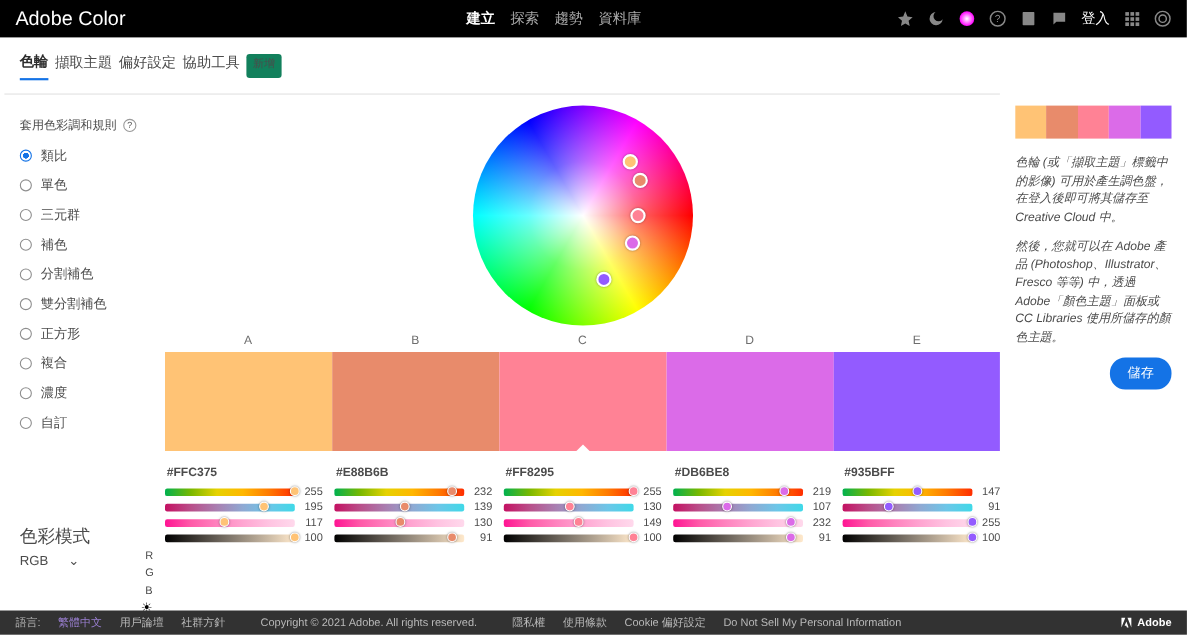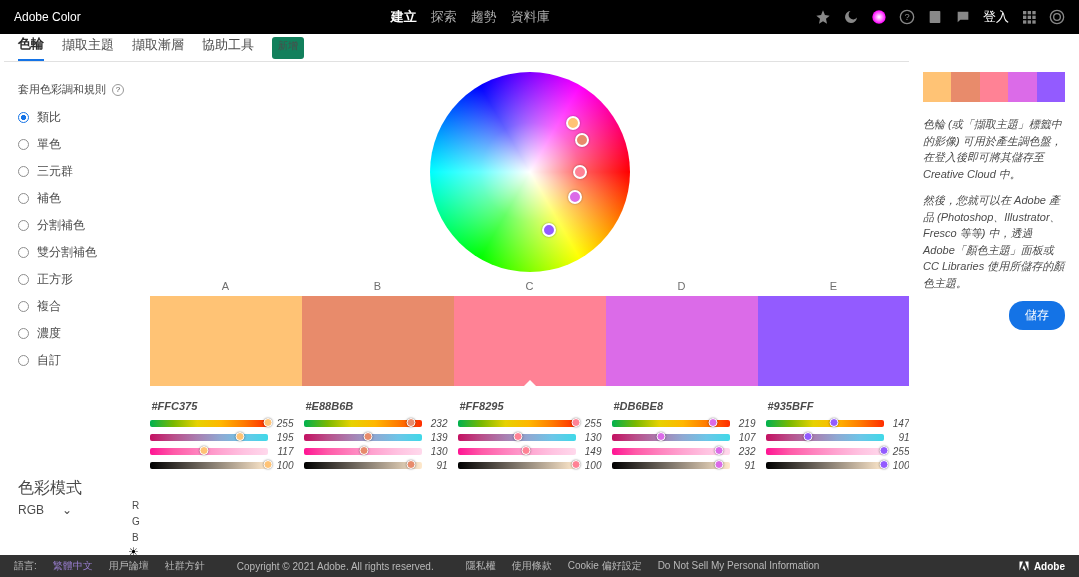--- a/index.html
+++ b/index.html
@@ -1,24 +1,24 @@
 <!DOCTYPE html>
 <html><head>
 <meta charset="utf-8">
 <style>
 * { margin:0; padding:0; box-sizing:border-box; font-family:-apple-system,"Segoe UI",sans-serif; }
 body { width:1079px; height:577px; background:#fff; overflow:hidden; }
 .topbar { height:34px; background:#000; display:flex; align-items:center; padding:0 14px; color:#fff; font-size:13px; }
-.logo { font-weight:500; font-size:12px; }
+.logo { font-weight:500; font-size:18px; }
 .topnav { display:flex; margin-left:310px; gap:14px; }
 .topnav span { color:#aaa; cursor:pointer; }
 .topnav span.active { color:#fff; font-weight:600; }
 .topright { margin-left:auto; display:flex; align-items:center; gap:12px; }
 .topright .ico { width:16px; height:16px; display:flex; align-items:center; justify-content:center; }
-.subnav { height:28px; display:flex; align-items:center; padding:0 14px; font-size:13px; gap:18px; border-bottom:1px solid #e1e1e1; margin-right:170px; margin-left:4px; }
+.subnav { height:52px; display:flex; align-items:center; padding:0 14px; font-size:13px; gap:6px; border-bottom:1px solid #e1e1e1; margin-right:170px; margin-left:4px; }
 .subnav span { color:#4b4b4b; cursor:pointer; padding-bottom:6px; }
 .subnav span.active { border-bottom:2px solid #1473e6; color:#2c2c2c; font-weight:600; }
 .badge { background:#12805c; color:#fff; font-size:10px; padding:2px 6px; border-radius:3px;text-align:center; }
 .main { display:flex; height:calc(100% - 34px - 36px - 22px); }
 .left { width:150px; padding:20px 0 16px 18px; font-size:12px; }
 .left-title { color:#4b4b4b; margin-bottom:12px; font-size:11px; display:flex; align-items:center; gap:6px; }
 .left-title .q { border:1px solid #999; border-radius:50%; width:12px; height:12px; font-size:8px; display:flex; align-items:center; justify-content:center; }
 .radio-item { display:flex; align-items:center; gap:8px; margin-bottom:10px; color:#4b4b4b; cursor:pointer; }
 .radio { width:11px; height:11px; border:1.5px solid #8e8e8e; border-radius:50%; }
 .radio.checked { border-color:#1473e6; background:radial-gradient(circle,#1473e6 40%,#fff 45%); }
@@ -26,21 +26,21 @@
 .wheel-wrap { position:relative; width:200px; height:200px; }
 .wheel { width:200px; height:200px; border-radius:50%; background:conic-gradient(from 90deg,#ff0000,#ff8000,#ffff00,#80ff00,#00ff00,#00ff80,#00ffff,#0080ff,#0000ff,#8000ff,#ff00ff,#ff0080,#ff0000); position:relative; }
 .wheel::after { content:""; position:absolute; inset:0; border-radius:50%; background:radial-gradient(circle,#fff 0%,rgba(255,255,255,0.4) 35%,rgba(255,255,255,0) 70%); }
 .handle { position:absolute; width:14px; height:14px; border:2px solid #fff; border-radius:50%; box-shadow:0 0 2px rgba(0,0,0,.4); transform:translate(-50%,-50%); }
 .swatch-row { display:flex; width:760px; margin-top:8px; }
 .swatch-col { flex:1; display:flex; flex-direction:column; align-items:center; }
 .swatch-label { font-size:11px; color:#6e6e6e; margin-bottom:4px; }
 .swatch { width:100%; height:90px; position:relative; }
 .swatch.base::after { content:""; position:absolute; bottom:0; left:50%; transform:translateX(-50%); border-left:6px solid transparent; border-right:6px solid transparent; border-bottom:6px solid #fff; }
 .sliders-row { display:flex; width:760px; margin-top:14px; gap:10px; }
-.slider-col { flex:1; font-size:11px;font-style:italic; }
+.slider-col { flex:1; font-size:11px; }
 .hexlabel { color:#4b4b4b; font-weight:600; margin-bottom:6px; padding-left:2px; }
 .slider-line { display:flex; align-items:center; gap:4px; margin-bottom:3px; }
 .slider-track { flex:1; height:7px; border-radius:2px; position:relative; }
 .slider-knob { position:absolute; top:-2px; width:9px; height:9px; border:1.5px solid #fff; border-radius:50%; box-shadow:0 0 2px rgba(0,0,0,.5); transform:translateX(-50%); }
 .slider-val { width:22px; text-align:right; color:#4b4b4b; font-size:10px; }
 .mode-block { position:absolute; left:18px; bottom:60px; font-size:12px; }
 .mode-label { color:#4b4b4b; font-size:16px; margin-bottom:4px; }
 .mode-sel { display:flex; align-items:center; gap:18px; color:#4b4b4b; cursor:pointer; }
 .ch-labels { position:absolute; left:132px; bottom:34px; font-size:10px; color:#4b4b4b; display:flex; flex-direction:column; gap:5px; }
 .bright-icon { position:absolute; left:128px; bottom:18px; font-size:12px; }
@@ -127,21 +127,21 @@
           <circle cx="12" cy="12" r="10" fill="none" stroke="#888" stroke-width="2"></circle>
           <circle cx="12" cy="12" r="5" fill="none" stroke="#888" stroke-width="2"></circle>
         </svg>
       </span>
   </div>
 </div>
 
 <div class="subnav" id="subnav">
     <span class="active">色輪</span>
     <span>擷取主題</span>
-    <span>擷取漸層</span>
+    <span>偏好設定</span>
     <span>協助工具</span>
     <span class="badge">新增</span>
   </div>
 
 <div class="main">
   <div class="left">
     <div class="left-title">
       <span>套用色彩調和規則</span>
       <span class="q">?</span>
     </div>

